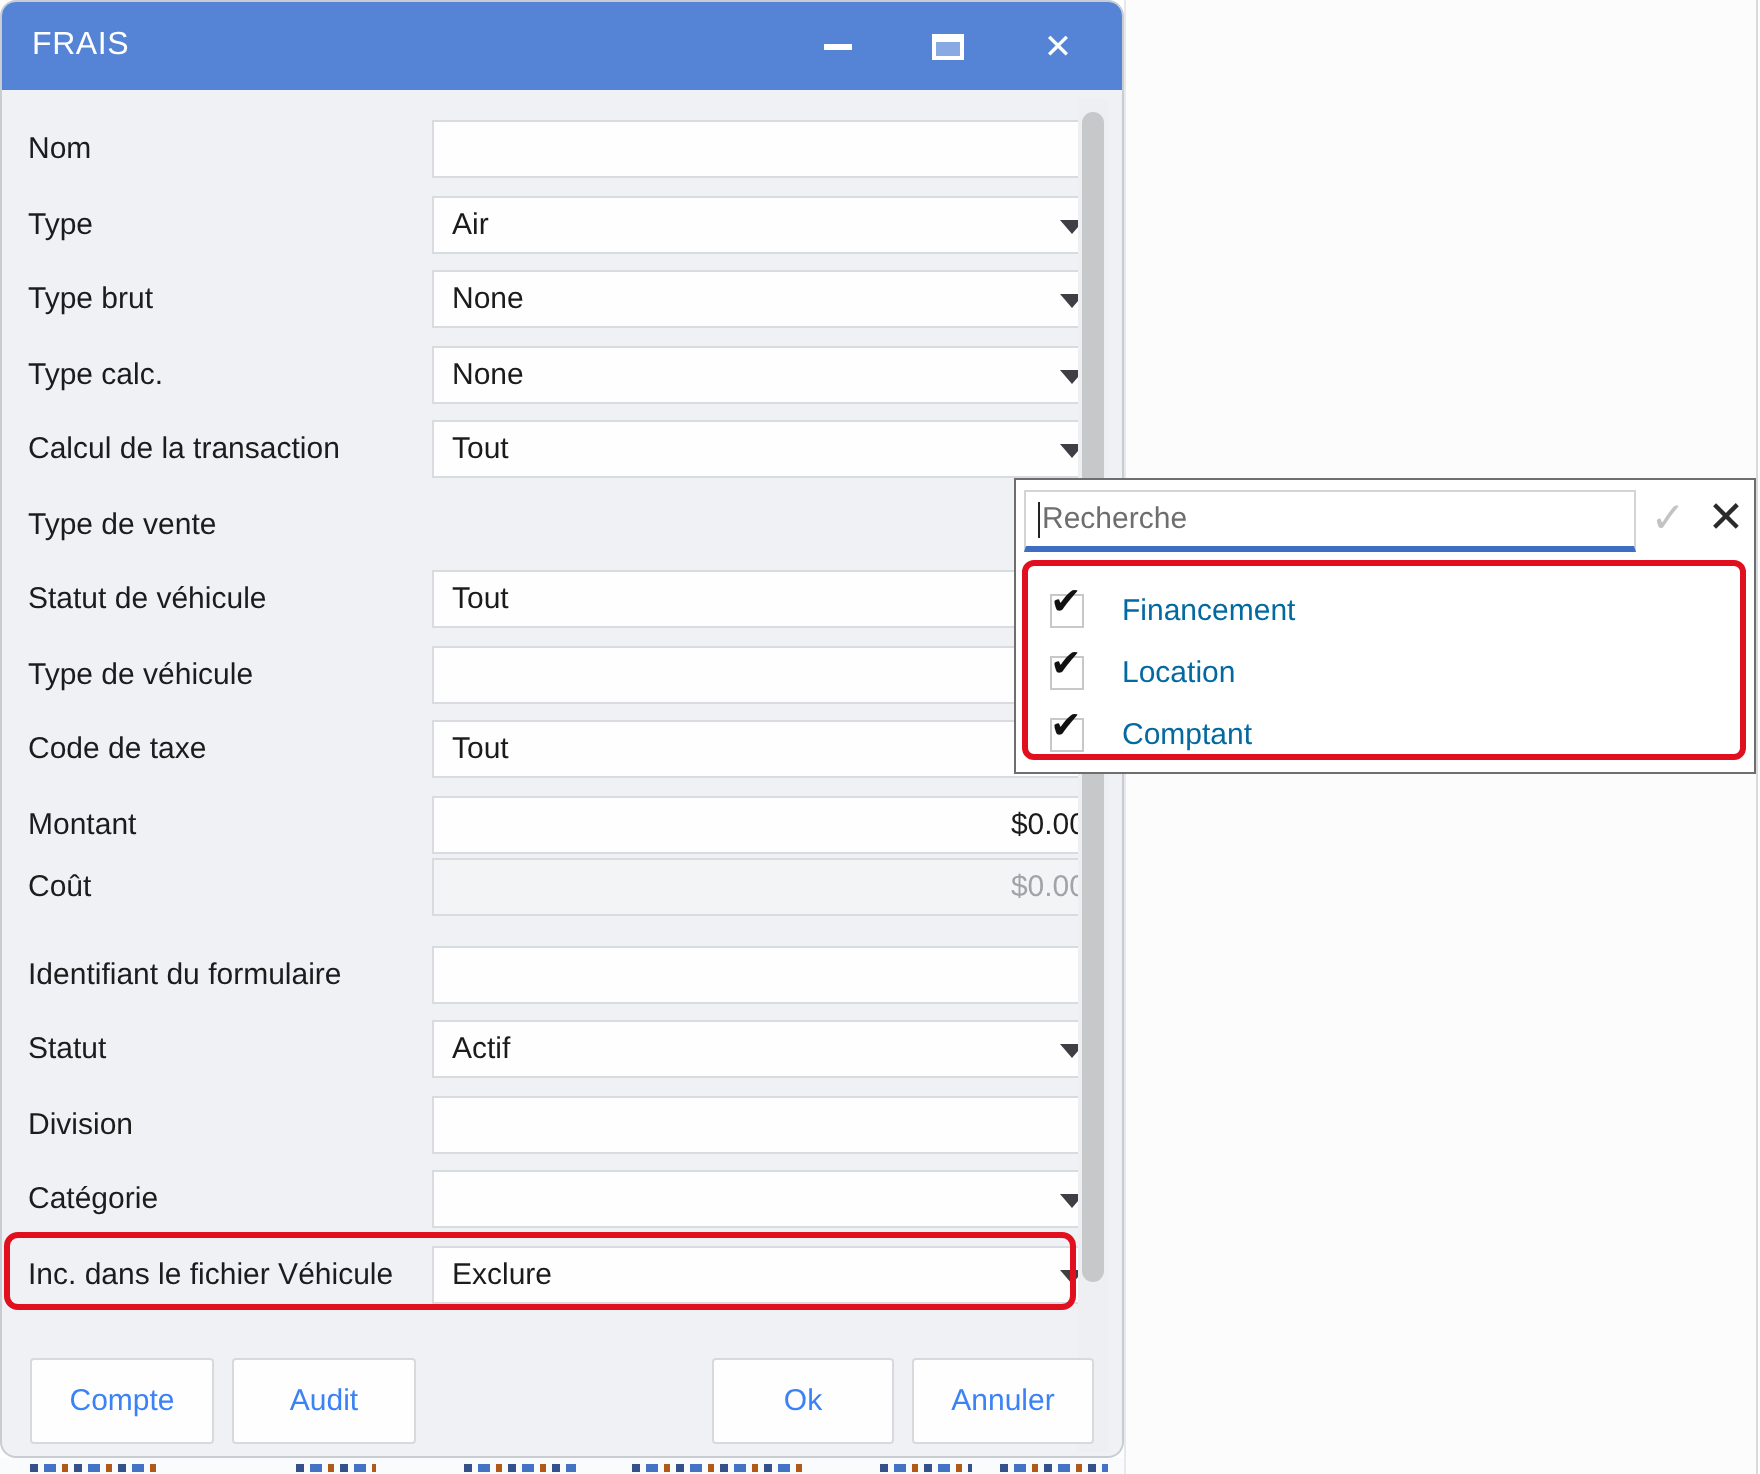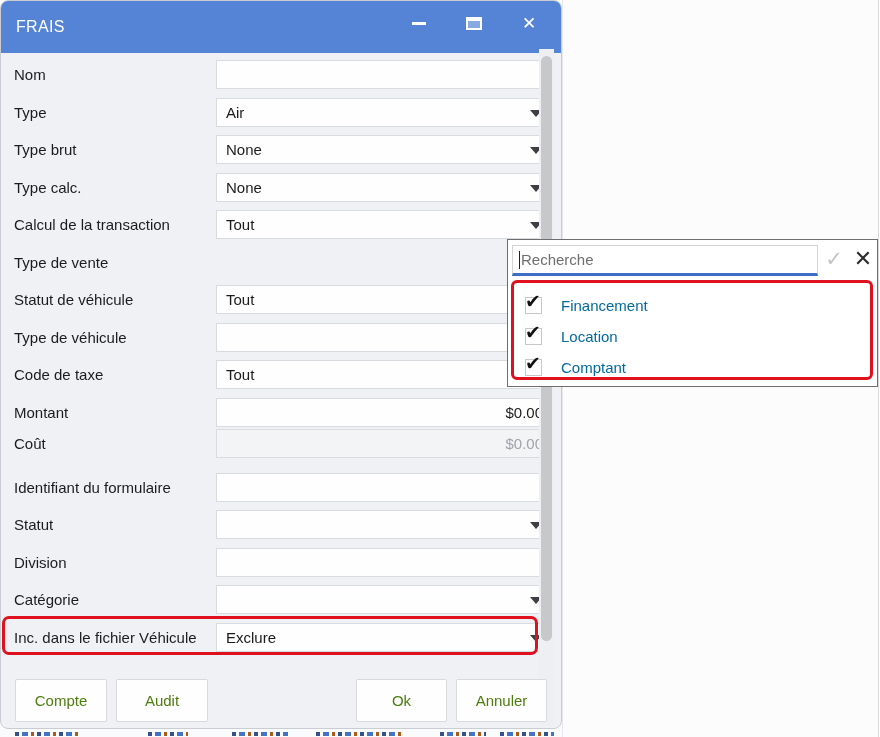--- a/index.html
+++ b/index.html
@@ -12,21 +12,21 @@
     background:#FCFCFD; border-left:1px solid #E6E8EB; border-right:1px solid #D8DADD; }
 
   
   .bottom-strip { position:absolute; left:0; top:729px; width:562px; height:8px; background:#FAFBFC; }
   .frag { position:absolute; top:3px; height:4px;
     background:repeating-linear-gradient(90deg,#35518C 0 4px,transparent 4px 7px,#4472C4 7px 13px,transparent 13px 16px,#B05A1A 16px 19px,transparent 19px 22px); }
 
   
   .dialog { position:absolute; left:0; top:0; width:562px; height:729px;
     background:#EFF1F5; border:1px solid #C9CDD3; border-radius:8px; overflow:hidden; z-index:1; }
-  .titlebar { position:absolute; left:0; top:0; width:100%; height:52px; background:#5584D6;
+  .titlebar { position:absolute; left:0; top:0; width:100%; height:44px; background:#5584D6;
     display:flex; align-items:center; }
   .title { color:#fff; font-size:16px; padding-left:15px; letter-spacing:.3px; }
   .winbtn { position:absolute; top:0; width:46px; height:44px; display:flex; align-items:center; justify-content:center; cursor:default; }
   .btn-min { left:395px; } .btn-max { left:450px; } .btn-close { left:505px; }
   .glyph-min { width:14px; height:3px; background:#fff; }
   .glyph-max { width:16px; height:13px; border:2px solid #fff; border-top:4px solid #fff; background:rgba(255,255,255,.30); }
   .glyph-close { color:#fff; font-size:17px; font-weight:700; line-height:1; }
 
   
   .frow { position:absolute; left:0; width:537px; height:29px; }
@@ -43,21 +43,21 @@
 
   .row-highlight { position:absolute; left:1px; top:615px; width:536px; height:39px;
     border:3px solid #E0101E; border-radius:7px; z-index:5; pointer-events:none; }
 
   
   .scroll-track { position:absolute; left:538px; top:48px; width:15px; height:677px; background:#EDEFF3; }
   .scroll-thumb { position:absolute; left:2px; top:7px; width:11px; height:585px; background:#C7C8CA; border-radius:6px; }
 
   
   .dlg-btn { position:absolute; top:678px; height:43px; background:#FEFEFE; border:1px solid #D7D9DD;
-    border-radius:2px; display:flex; align-items:center; justify-content:center; font-size:15px; color:#4d7c0f; cursor:default; }
+    border-radius:2px; display:flex; align-items:center; justify-content:center; font-size:15px; color:#3b82f6; cursor:default; }
 
   
   .popup { position:absolute; left:507px; top:239px; width:371px; height:148px; background:#fff;
     border:1px solid #6E6E6E; z-index:20; }
   .search-box { position:absolute; left:4px; top:5px; width:306px; height:31px; background:#fff;
     border:1px solid #D4D4D4; border-bottom:3px solid #3E6DC6; }
   .search-input { width:100%; height:100%; border:none; outline:none; font-size:15px; color:#1b1b1b;
     padding-left:8px; font-family:inherit; background:transparent; }
   .search-input::placeholder { color:#6E6E6E; opacity:1; }
   .caret { position:absolute; left:6px; top:5px; width:1px; height:18px; background:#222; }
@@ -172,20 +172,21 @@
       </div>
       <div class="frow" style="top: 471.5px;">
         <div class="flabel">Identifiant du formulaire</div>
         <div class="field">
           <span class="val"></span>
         </div>
       </div>
       <div class="frow" style="top: 509px;">
         <div class="flabel">Statut</div>
         <div class="field">
+          <span class="val">Actif</span>
           <span class="arrow"></span>
         </div>
       </div>
       <div class="frow" style="top: 546.5px;">
         <div class="flabel">Division</div>
         <div class="field">
           <span class="val"></span>
         </div>
       </div>
       <div class="frow" style="top: 584px;">

